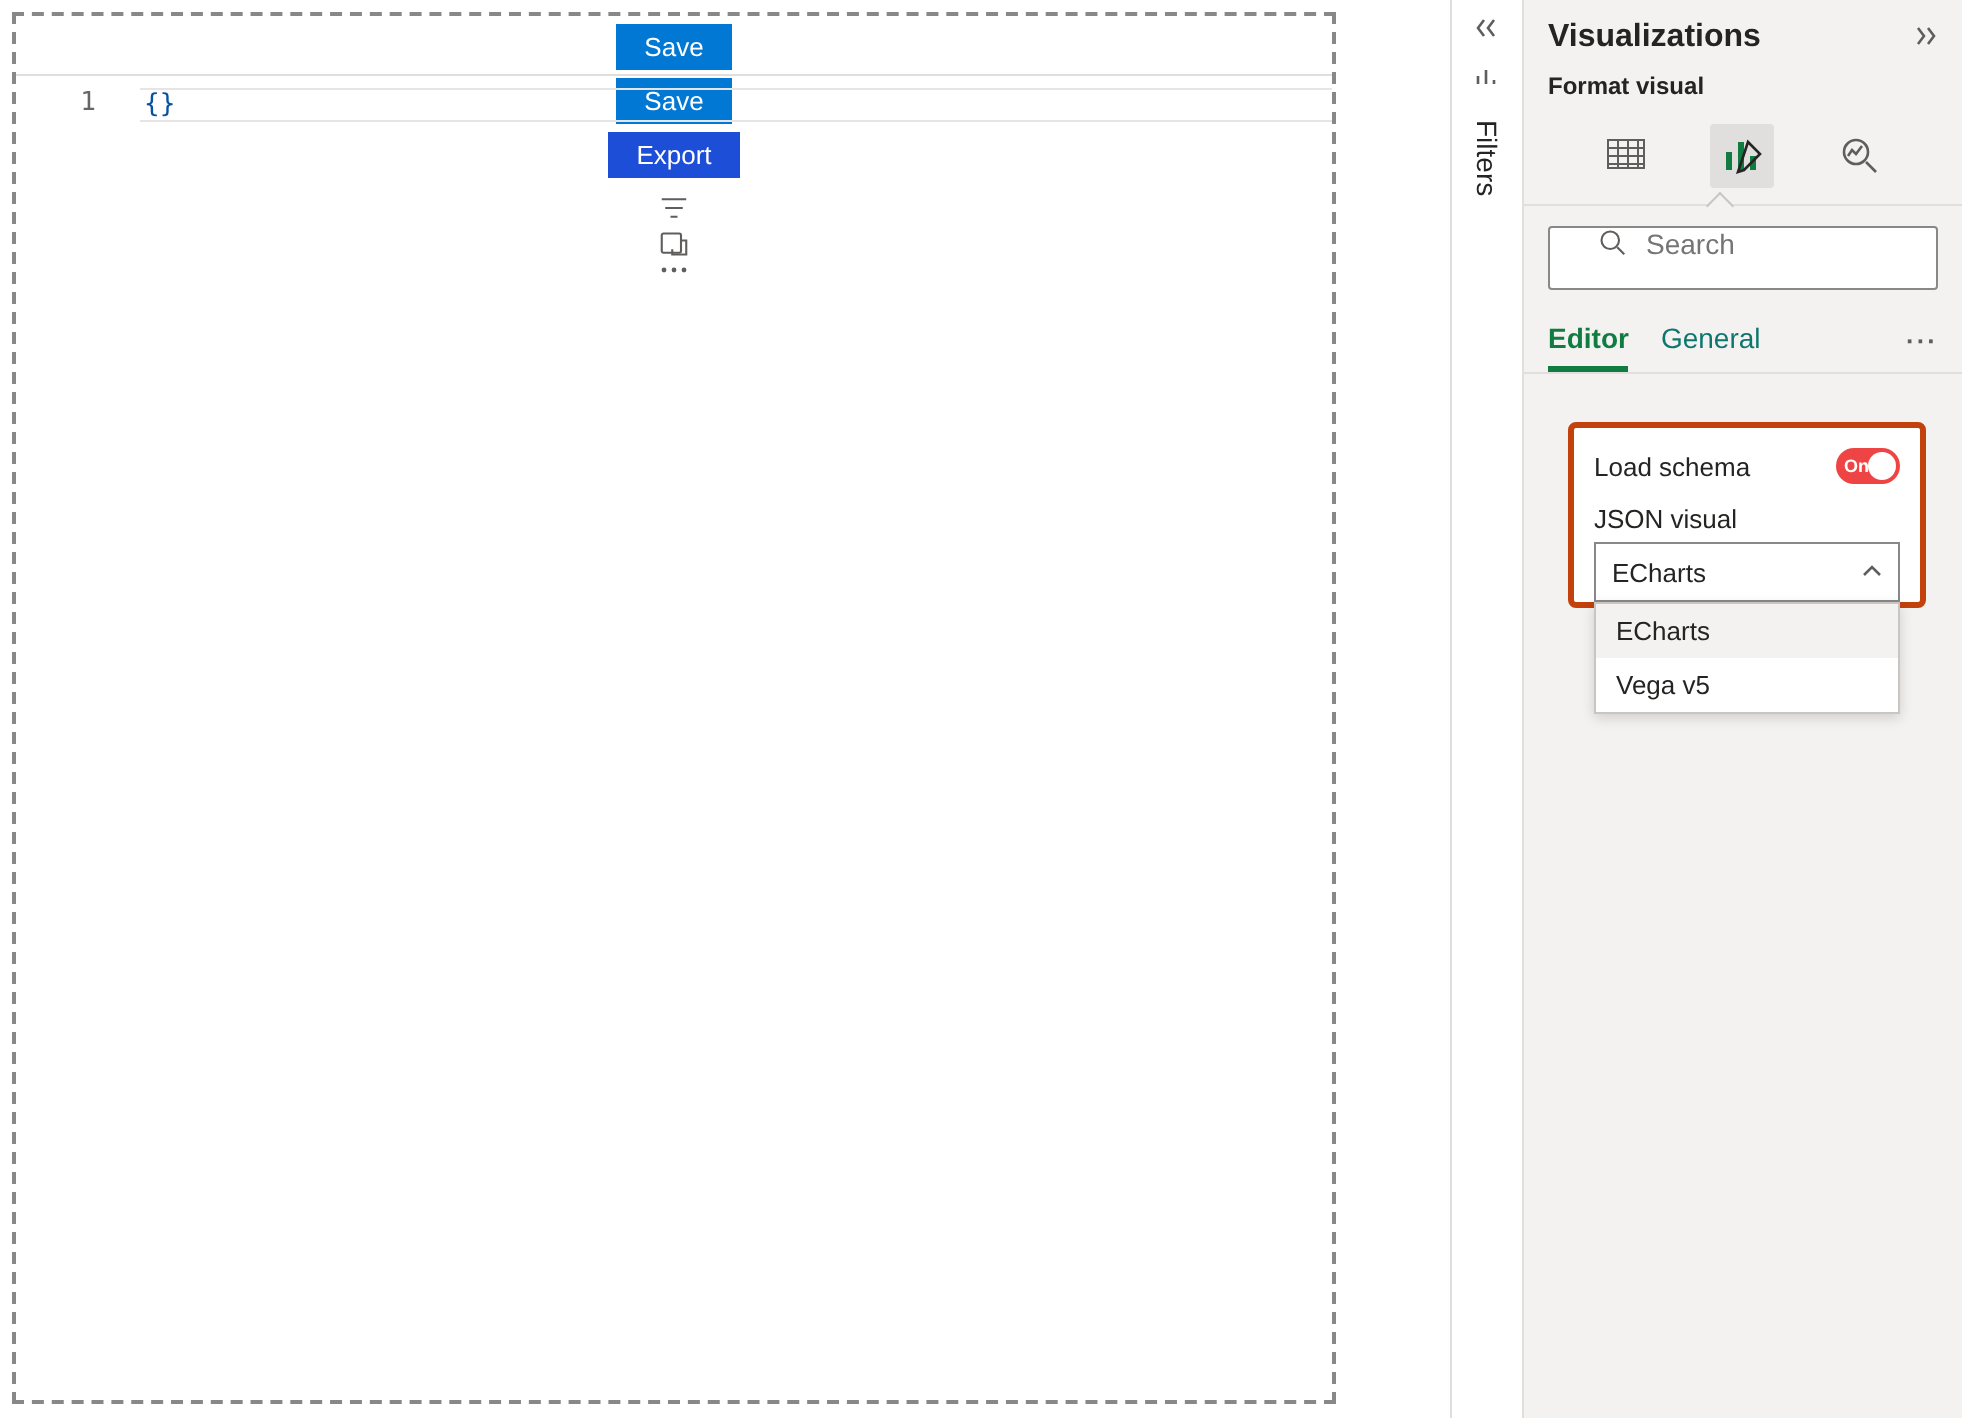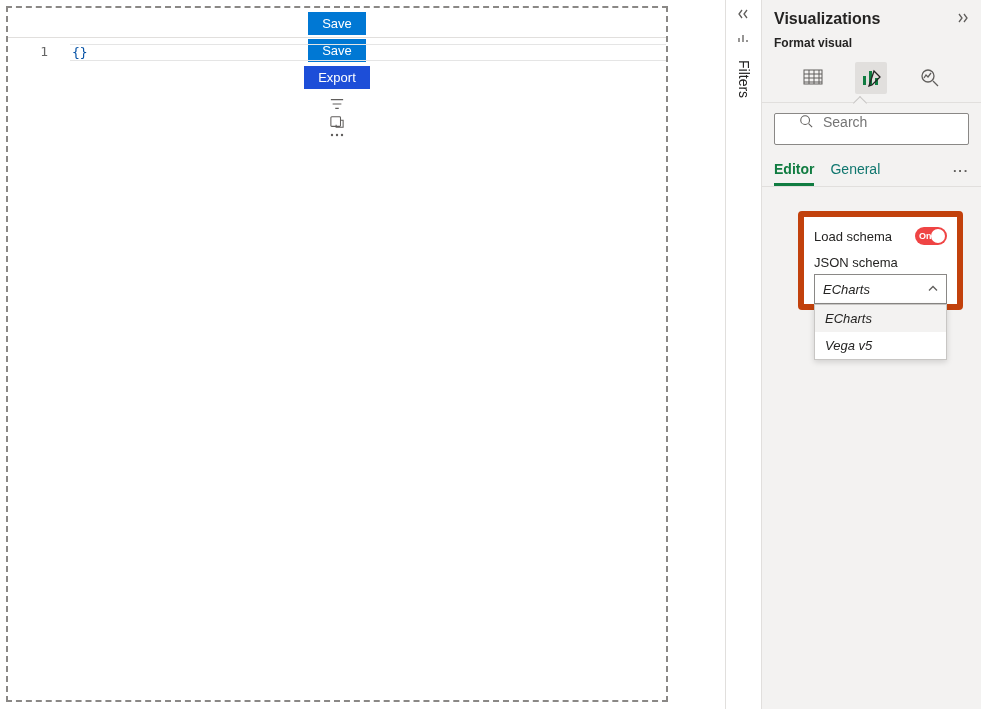--- a/index.html
+++ b/index.html
@@ -173,23 +173,23 @@
   .tabs-more { margin-left:auto; color:#605e5c; cursor:pointer; letter-spacing:1px; font-weight:bold; }
   .section {
     padding: 14px 12px;
   }
   .section-header {
     display:flex;align-items:center;gap:6px;
     font-size:14px;font-weight:600;
     cursor:pointer;
   }
   .card {
-    margin: 10px 6px 0 24px;
+    margin: 10px 6px 0 10px;
     background:#fff;
-    border:6px solid #c2410c;
+    border:3px solid #c2410c;
     border-radius:4px;
     padding:10px 10px 0 10px;
   }
   .card-row {
     display:flex;align-items:center;justify-content:space-between;
     margin-bottom:10px;
   }
   .toggle {
     width:32px;height:18px;border-radius:9px;
     background:#ef4444;
@@ -206,21 +206,20 @@
   .field-label{font-size:13px;margin-bottom:4px;display:block;}
   .select-box{
     position:relative;
     border:1px solid #8a8886;
     height:30px;
     display:flex;align-items:center;
     padding:0 8px;
     background:#fff;
     cursor:pointer;
     font-size:13px;
-    font-style:italic;
   }
   .select-box .caret{
     position:absolute;right:8px;top:50%;transform:translateY(-50%);
     color:#605e5c;
   }
   .dropdown {
     position:absolute;
     left:-1px;right:-1px;top:29px;
     background:#fff;
     border:1px solid #c8c6c4;
@@ -342,21 +341,21 @@
 
   <div class="section">
 
     <div class="card">
       <div class="card-row">
         <span>Load schema</span>
         <div class="toggle">
           <span class="on-txt">On</span>
         </div>
       </div>
-      <span class="field-label">JSON schema</span>
+      <span class="field-label">JSON visual</span>
       <div class="select-box">
         <span>ECharts</span>
         <span class="caret">
           <svg width="10" height="10" viewBox="0 0 10 10" fill="none" stroke="#605e5c" stroke-width="1.3">
               <path d="M1 7l4-4 4 4"></path>
             </svg>
         </span>
         <div class="dropdown">
           <div class="opt selected">ECharts</div>
           <div class="opt">Vega v5</div>

